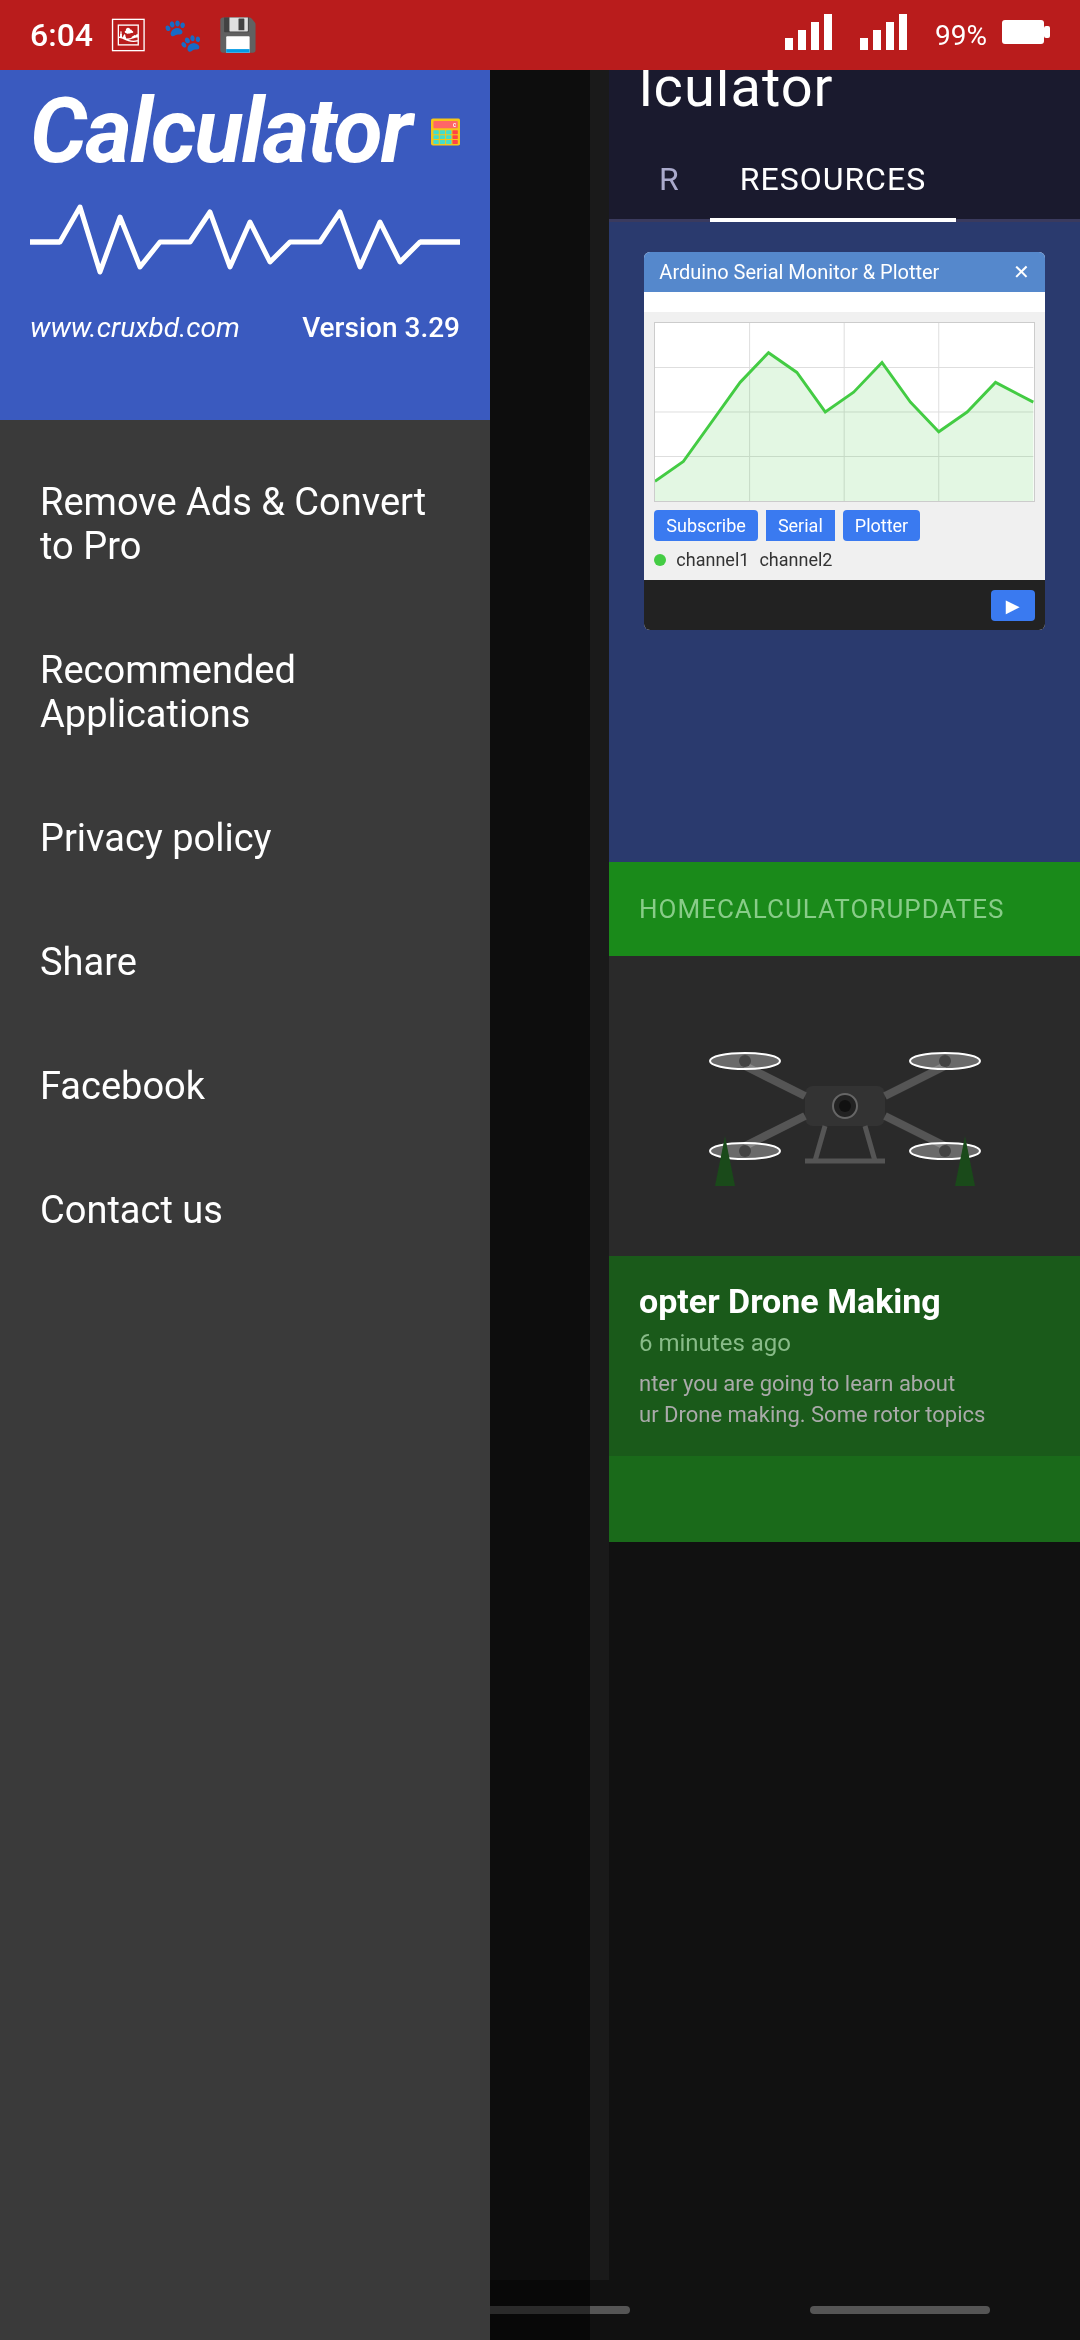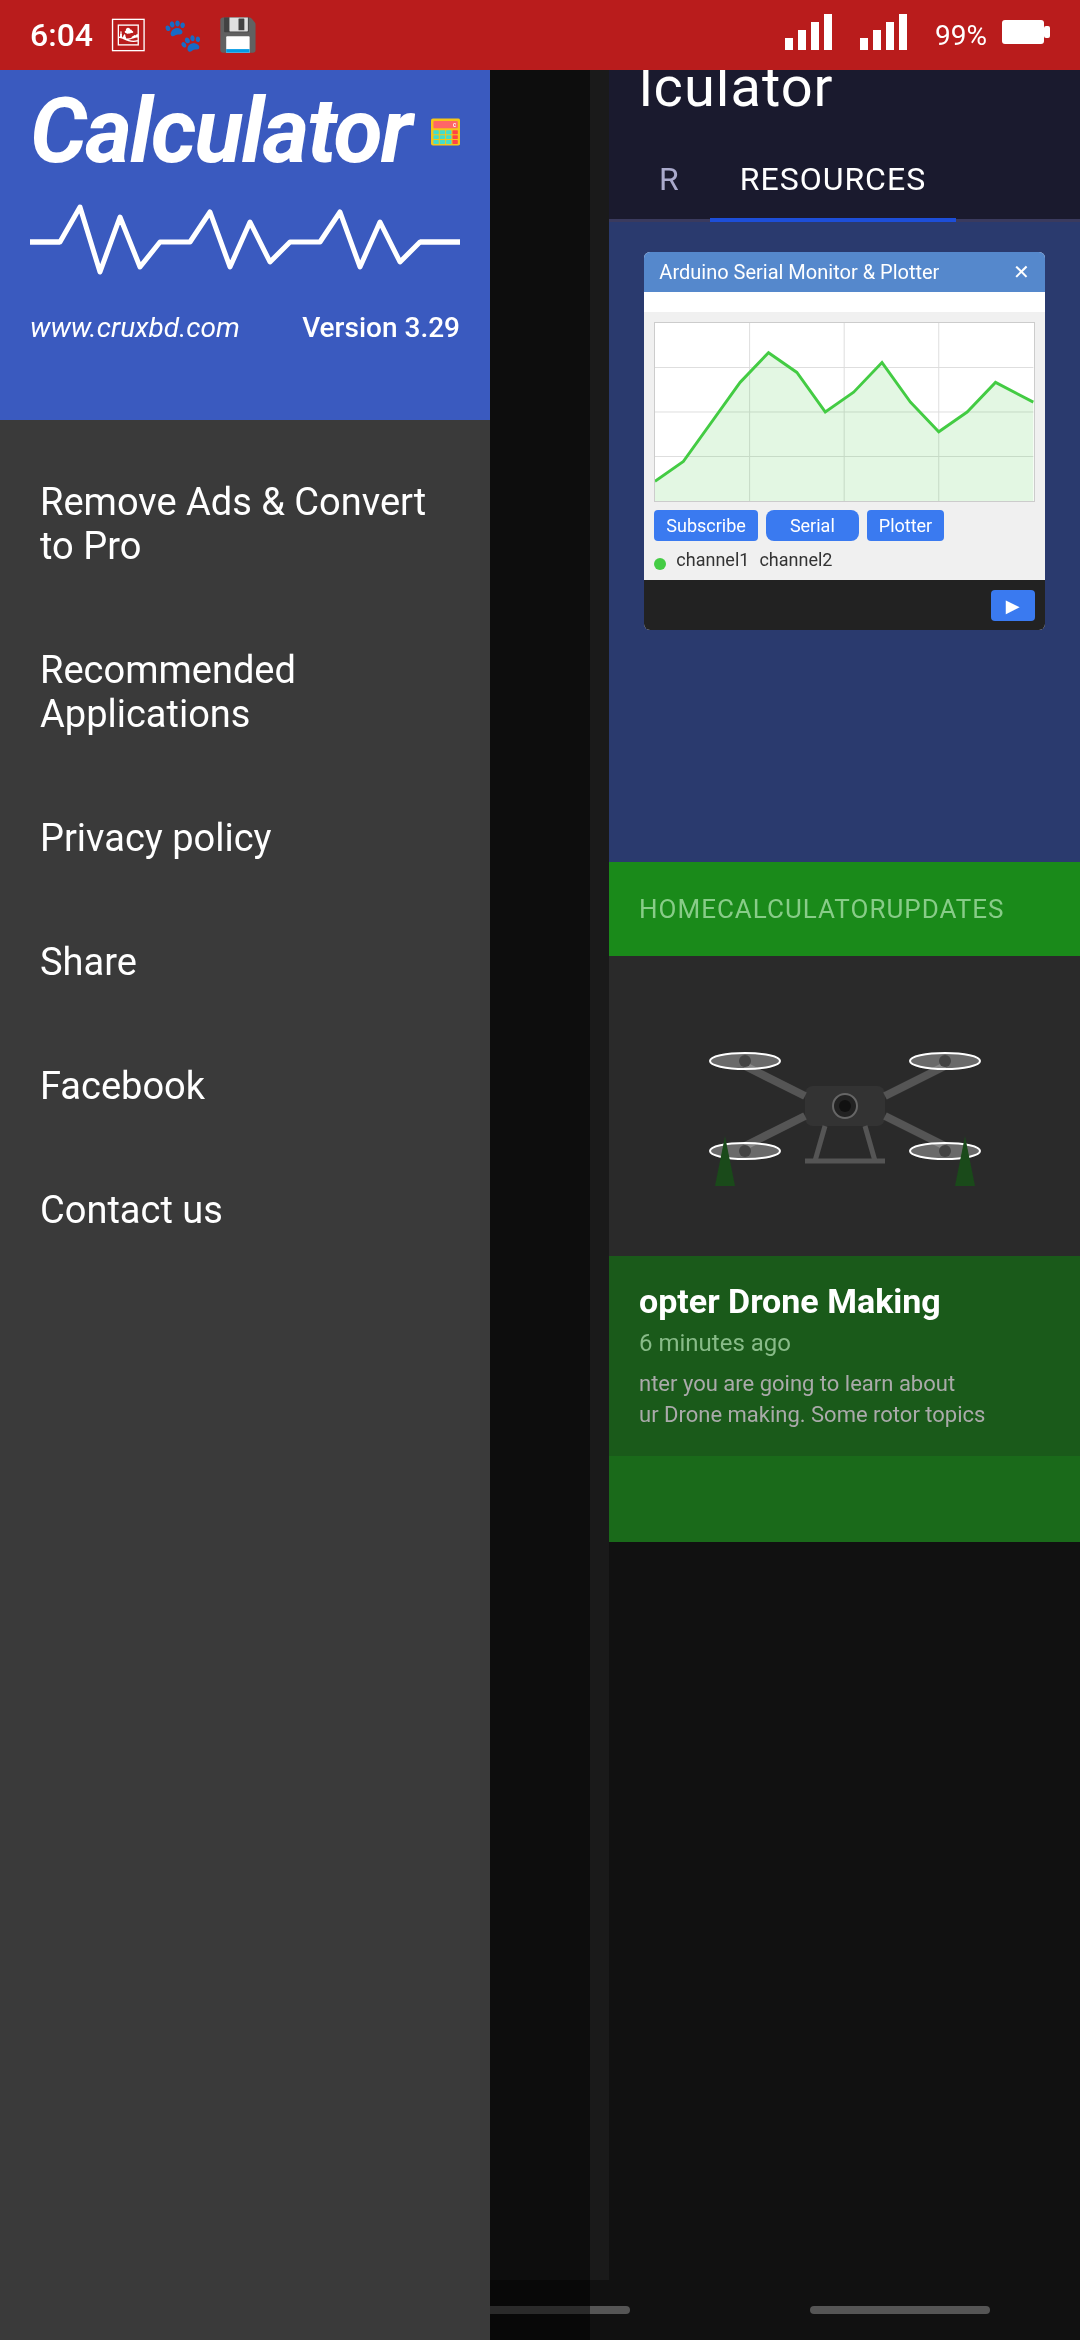--- a/index.html
+++ b/index.html
@@ -76,21 +76,21 @@
       padding: 0 20px;
     }
     .right-tab {
       color: #aaaacc;
       font-size: 32px;
       padding: 20px 30px;
       letter-spacing: 1px;
     }
     .right-tab.active {
       color: white;
-      border-bottom: 4px solid #1d4ed8;
+      border-bottom: 4px solid #ffffff;
       margin-bottom: -3px;
     }
 
     .right-content-image1 {
       width: 100%;
       height: 640px;
       background: #2a3a6e;
       position: relative;
       overflow: hidden;
     }
@@ -357,24 +357,24 @@
             <line x1="200" y1="0" x2="200" y2="180" stroke="#ddd" stroke-width="1"></line>
             <line x1="300" y1="0" x2="300" y2="180" stroke="#ddd" stroke-width="1"></line>
 
             <polyline points="0,160 30,140 60,100 90,60 120,30 150,50 180,90 210,70 240,40 270,80 300,110 330,90 360,60 400,80" fill="none" stroke="#44cc44" stroke-width="3"></polyline>
             <polyline points="0,160 30,140 60,100 90,60 120,30 150,50 180,90 210,70 240,40 270,80 300,110 330,90 360,60 400,80 400,180 0,180" fill="rgba(68,204,68,0.15)" stroke="none"></polyline>
           </svg>
         </div>
 
         <div style="display:flex; gap:8px; margin-top:8px; flex-wrap:wrap;">
           <div style="background:#3a7af0;color:white;padding:5px 12px;border-radius:4px;font-size:18px;">Subscribe</div>
-          <div style="background:#3a7af0;color:white;padding:5px 24px;border-radius:8px;font-size:18px;">Serial</div>
+          <div style="background:#3a7af0;color:white;padding:5px 12px;border-radius:0;font-size:18px;">Serial</div>
           <div style="background:#3a7af0;color:white;padding:5px 12px;border-radius:4px;font-size:18px;">Plotter</div>
         </div>
-        <div style="display:flex; gap:10px; margin-top:8px; align-items:flex-end;">
+        <div style="display:flex; gap:10px; margin-top:8px; align-items:center;">
           <div style="width:12px;height:12px;background:#44cc44;border-radius:50%;display:inline-block;"></div>
           <span style="font-size:18px;color:#333;">channel1</span>
           <span style="font-size:18px;color:#333;">channel2</span>
         </div>
       </div>
 
       <div style="background:#222;height:50px;display:flex;align-items:center;justify-content:flex-end;padding:0 10px;">
         <div style="background:#3a7af0;color:white;padding:5px 15px;border-radius:4px;font-size:18px;">▶</div>
       </div>
     </div>

